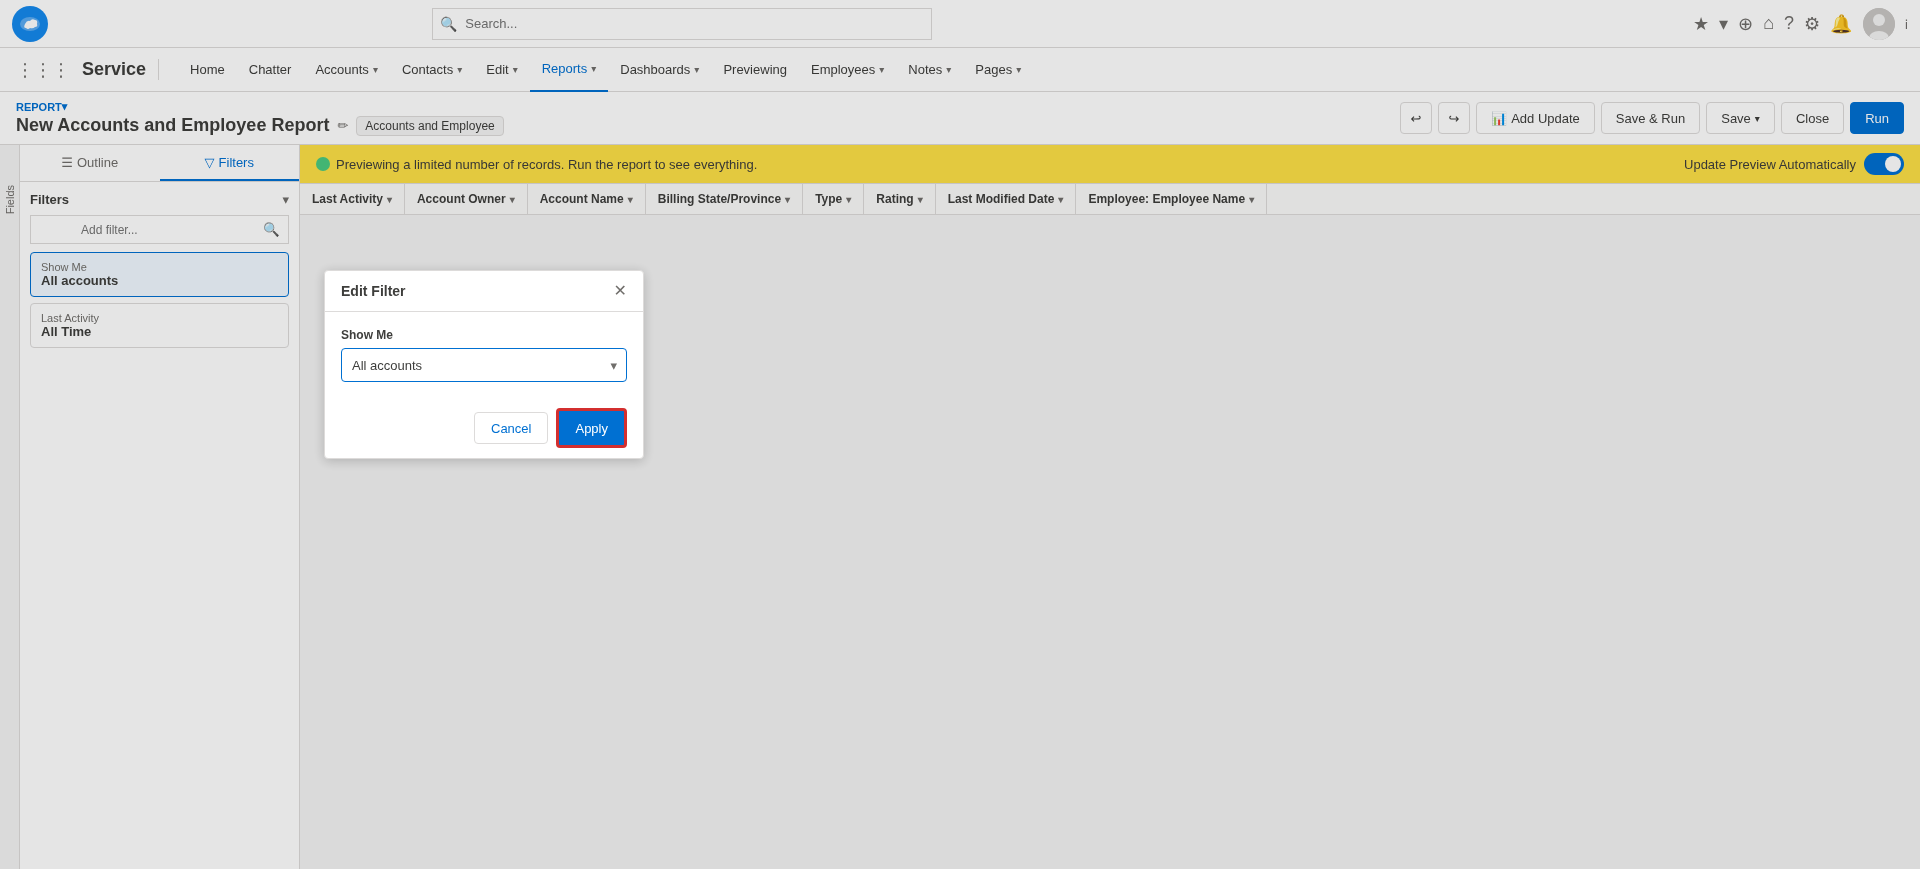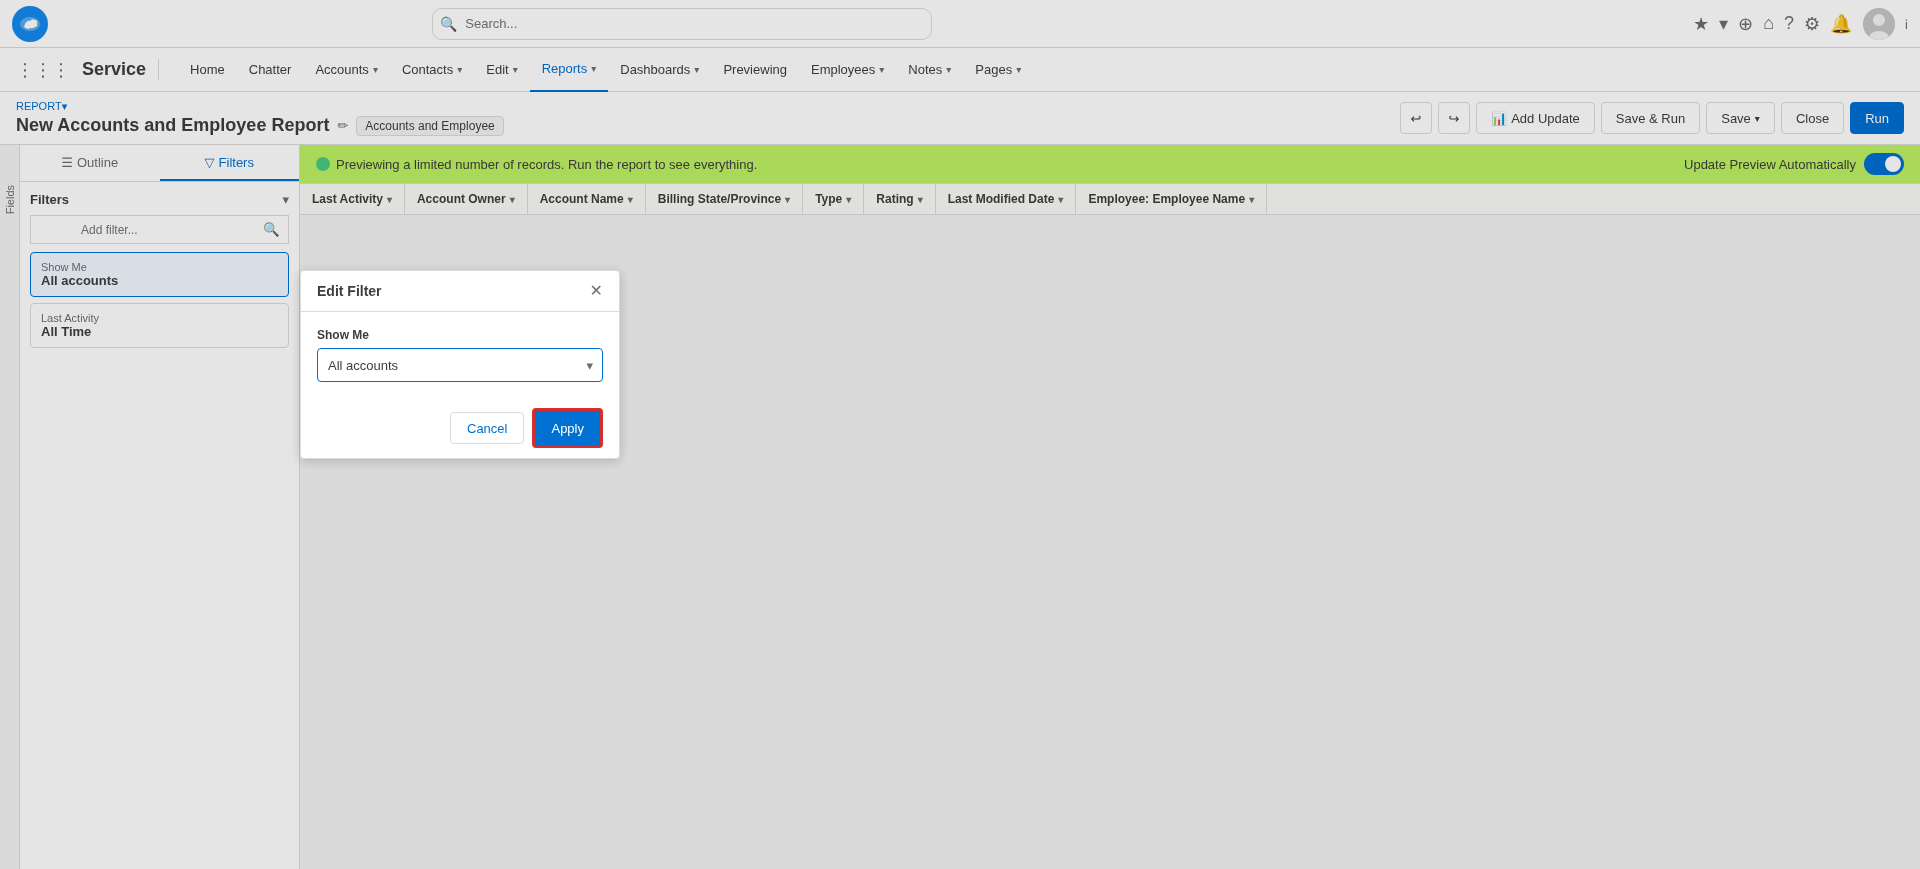--- a/index.html
+++ b/index.html
@@ -31,21 +31,21 @@
     .search-bar {
       flex: 1;
       max-width: 500px;
       margin: 0 auto;
       position: relative;
     }
     .search-bar input {
       width: 100%;
       height: 32px;
       border: 1px solid #dddbda;
-      border-radius: 10px;
+      border-radius: 0;
       padding: 0 12px 0 32px;
       font-size: 13px;
       outline: none;
       background: #fff;
     }
     .search-bar .search-icon {
       position: absolute;
       left: 8px;
       top: 50%;
       transform: translateY(-50%);
@@ -122,23 +122,23 @@
     .report-header {
       background: #fff;
       padding: 8px 16px;
       border-bottom: 1px solid #dddbda;
       display: flex;
       align-items: center;
     }
     .report-label {
       font-size: 11px;
       color: #0070d2;
-      font-weight: 400;
-      display: flex;
-      align-items: flex-start;
+      font-weight: 700;
+      display: flex;
+      align-items: center;
       gap: 0;
     }
     .report-title-row {
       display: flex;
       align-items: center;
       gap: 8px;
       margin-top: 2px;
     }
     .report-title {
       font-size: 18px;
@@ -278,21 +278,21 @@
     }
 
     
     .main-report {
       flex: 1;
       overflow: auto;
       background: #f3f3f3;
       position: relative;
     }
     .preview-banner {
-      background: #bef264;
+      background: #fde047;
       border-bottom: 1px solid #dddbda;
       padding: 8px 16px;
       display: flex;
       align-items: center;
       justify-content: space-between;
       gap: 8px;
     }
     .preview-text {
       font-size: 13px;
       color: #3e3e3c;
@@ -363,21 +363,21 @@
       top: 0; left: 0; right: 0; bottom: 0;
       background: rgba(0,0,0,0.1);
       z-index: 1000;
       display: flex;
       align-items: flex-start;
       justify-content: flex-start;
     }
     .modal {
       position: absolute;
       top: 270px;
-      left: 300px;
+      left: 324px;
       background: #fff;
       border: 1px solid #dddbda;
       border-radius: 4px;
       box-shadow: 0 2px 12px rgba(0,0,0,0.2);
       width: 320px;
       z-index: 1001;
     }
     .modal-header {
       display: flex;
       align-items: center;

